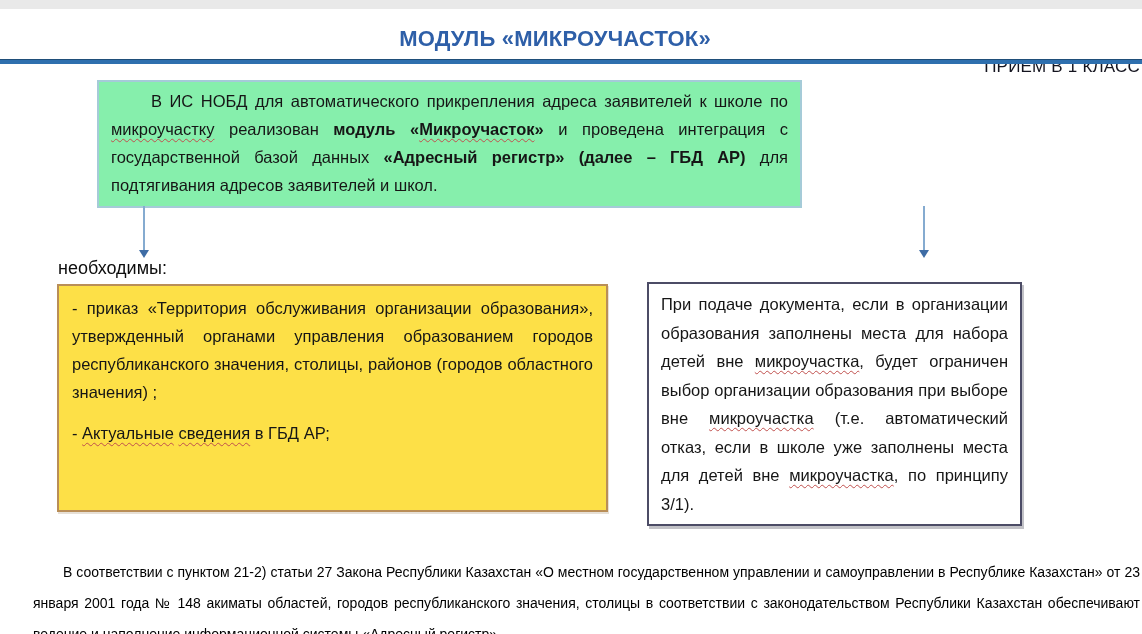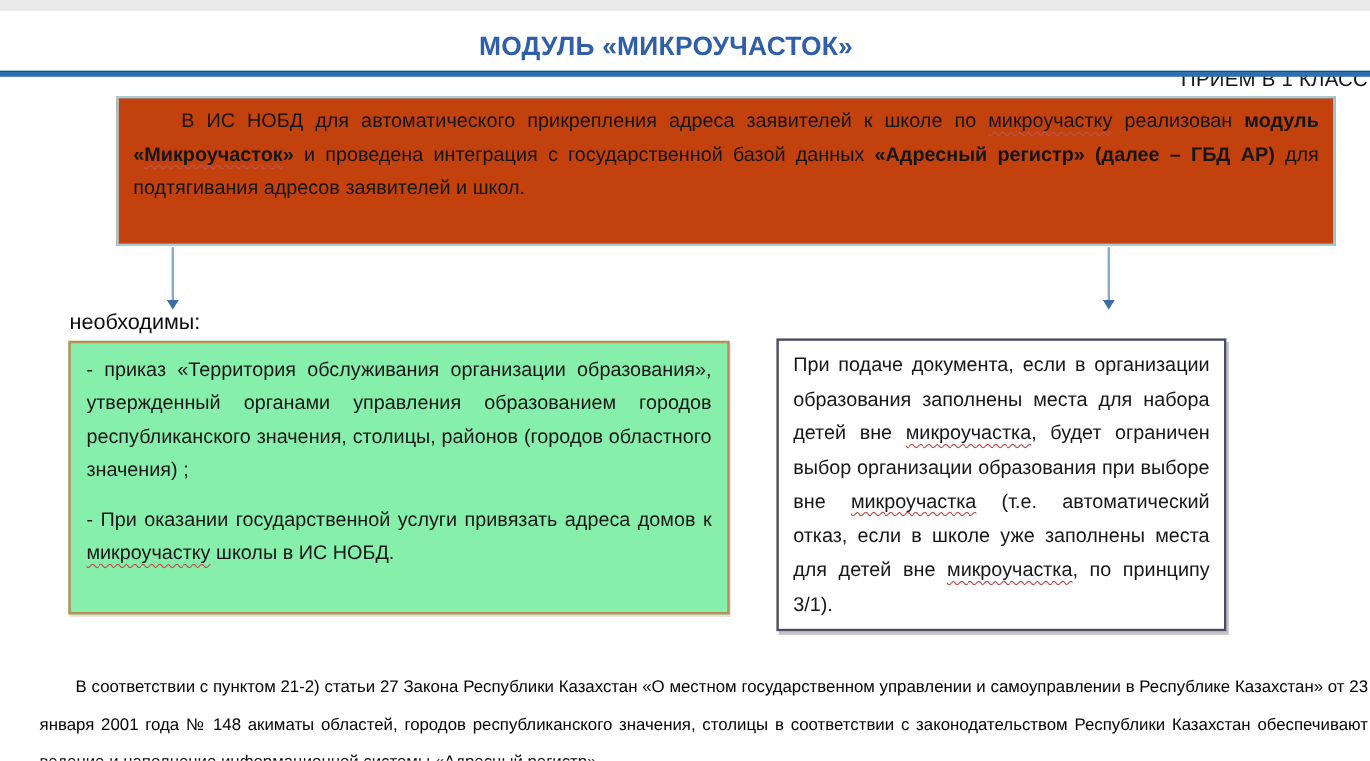--- a/index.html
+++ b/index.html
@@ -13,23 +13,23 @@
     font-size:22px;font-weight:bold;color:var(--accent);letter-spacing:.2px;
   }
   .header-right{
     position:absolute;right:2px;top:29px;font-size:17px;color:#14141f;letter-spacing:.2px;margin-top:28px;
   }
   .divider{
     position:absolute;left:0;top:59px;width:1142px;height:4px;
     background:var(--divider);border-top:1px solid #1F4E79;
   }
   .intro-box{
-    position:absolute;left:97px;top:80px;width:1016px;min-height:125px;
+    position:absolute;left:97px;top:80px;width:705px;min-height:125px;
     box-sizing:border-box;border:2px solid var(--intro_border);
-    padding:5px 12px 7px 12px;background:#c2410c;
+    padding:5px 12px 7px 12px;background:#86efac;
     font-size:16.5px;line-height:28px;text-align:justify;
   }
   .intro-box p{margin:0;text-indent:40px;}
   .b{font-weight:bold;}
   .sp{
     text-decoration-line:underline;text-decoration-style:wavy;
     text-decoration-color:var(--spell);text-decoration-thickness:1px;
     text-underline-offset:3px;
   }
   .arrow{position:absolute;top:206px;height:48px;border-left:2px solid var(--arrow);}
@@ -38,21 +38,21 @@
     border:5px solid transparent;border-top:8px solid var(--arrowhead);
   }
   .arrow-left{left:143px;}
   .arrow-right{left:923px;}
   .needed-label{
     position:absolute;left:58px;top:258px;font-size:18px;font-weight:normal;color:#0d0d0d;
   }
   .left-box{
     position:absolute;left:57px;top:284px;width:551px;min-height:228px;
     box-sizing:border-box;border:2px solid var(--left_border);
-    padding:8px 13px;background:#86efac;
+    padding:8px 13px;background:#fde047;
     font-size:16.5px;line-height:28px;text-align:justify;
     box-shadow:1px 2px 0 rgba(160,130,90,.25);
   }
   .left-box p{margin:0 0 13px 0;}
   .left-box p:last-child{margin-bottom:0;}
   .right-box{
     position:absolute;left:647px;top:282px;width:375px;min-height:208px;
     box-sizing:border-box;border:2px solid var(--right_border);
     padding:6px 12px;background:#fff;
     font-size:16.5px;line-height:28.5px;text-align:justify;
@@ -77,20 +77,20 @@
   <p><span>В ИС НОБД для автоматического прикрепления адреса заявителей к школе по </span><span class="sp">микроучастку</span><span> реализован </span><span class="b">модуль «</span><span class="b sp">Микроучасток</span><span class="b">»</span><span> и проведена интеграция с государственной базой данных </span><span class="b">«Адресный регистр» (далее – ГБД АР)</span><span> для подтягивания адресов заявителей и школ.</span></p>
 </div>
 
 <div class="arrow arrow-left"></div>
 <div class="arrow arrow-right"></div>
 
 <div class="needed-label">необходимы:</div>
 
 <div class="left-box">
   <p><span>- приказ «Территория обслуживания организации образования», утвержденный  органами управления образованием городов республиканского значения, столицы, районов (городов областного значения) ;</span></p>
-  <p><span>- При оказании государственной услуги привязать адреса домов к </span><span class="sp">микроучастку</span><span> школы в ИС НОБД.</span></p>
+  <p><span>- </span><span class="sp">Актуальные</span><span> </span><span class="sp">сведения</span><span> в ГБД АР;</span></p>
 </div>
 
 <div class="right-box">
   <p><span>При подаче документа, если в организации образования заполнены места для набора детей вне </span><span class="sp">микроучастка</span><span>, будет ограничен выбор организации образования при выборе вне </span><span class="sp">микроучастка</span><span> (т.е. автоматический отказ, если в школе уже заполнены места для детей вне </span><span class="sp">микроучастка</span><span>, по принципу 3/1).</span></p>
 </div>
 
 <div class="footnote">В соответствии с пунктом 21-2) статьи 27 Закона Республики Казахстан «О местном государственном управлении и самоуправлении в Республике Казахстан» от 23 января 2001 года № 148 акиматы областей, городов республиканского значения, столицы в соответствии с законодательством Республики Казахстан обеспечивают ведение и наполнение информационной системы «Адресный регистр».</div>
 
 </body></html>

